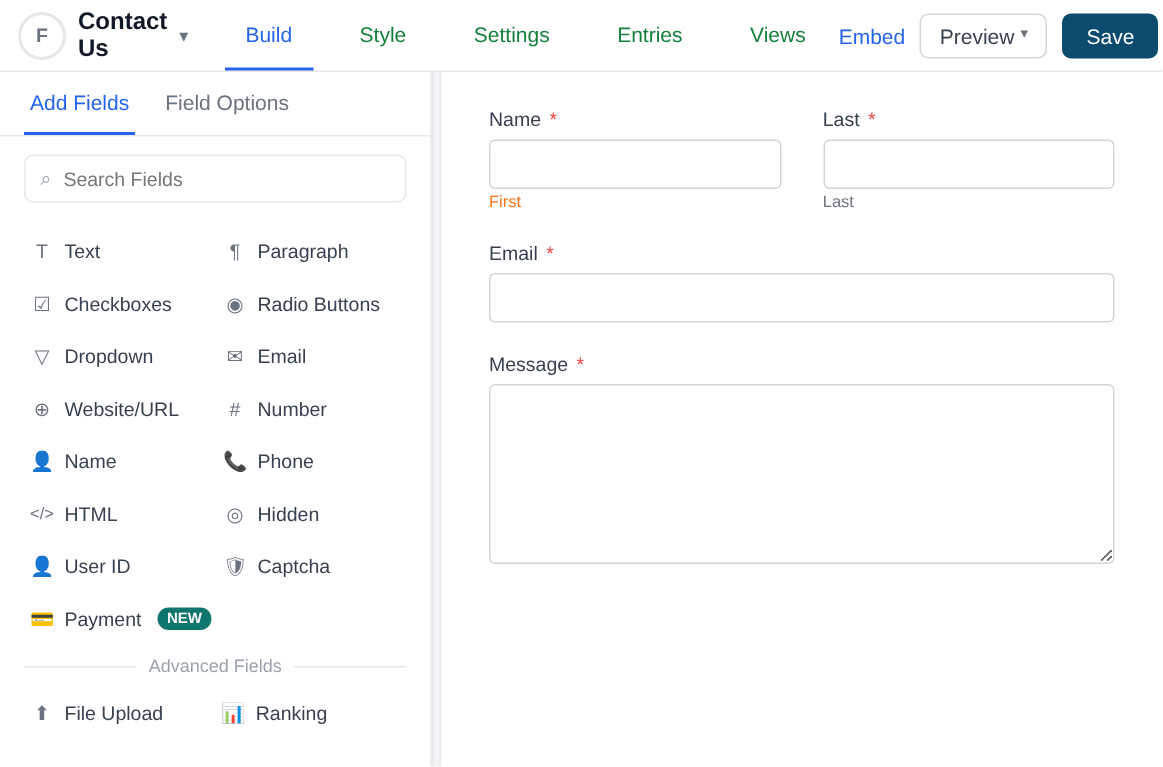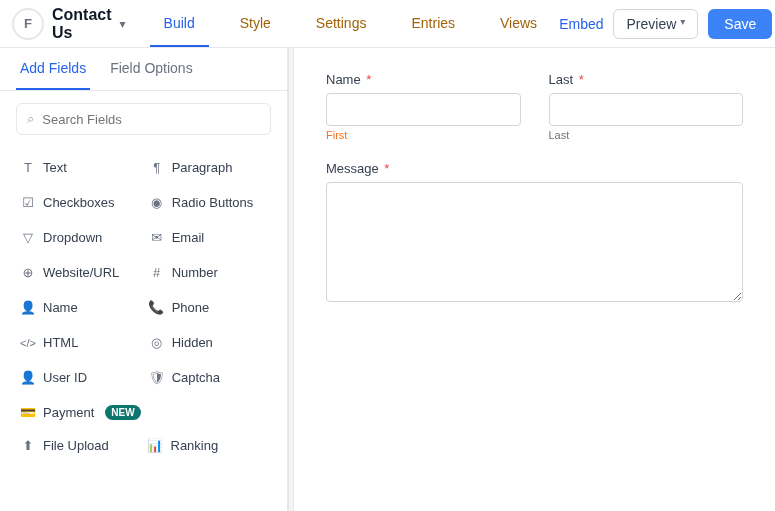--- a/index.html
+++ b/index.html
@@ -19,42 +19,42 @@
     .header-title {
       font-size: 16px; font-weight: 600; color: #111827;
     }
     .header-chevron {
       color: #6b7280; font-size: 12px; cursor: pointer;
     }
     .header-nav {
       display: flex; align-items: center; gap: 17px; margin-left: 16px; flex: 1;
     }
     .nav-item {
-      padding: 14px 14px; font-size: 14px; color: #a16207; cursor: pointer;
+      padding: 14px 14px; font-size: 14px; color: #15803d; cursor: pointer;
       border-bottom: 2px solid transparent;
       text-decoration: none;
     }
     .nav-item.active {
       color: #2563eb; border-bottom: 2px solid #2563eb; font-weight: 500;
     }
     .header-actions {
       display: flex; align-items: center; gap: 10px; margin-left: auto;
     }
     .embed-link {
       color: #2563eb; font-size: 14px; cursor: pointer; font-weight: 500;
     }
     .preview-btn {
       display: flex; align-items: flex-start; gap: 4px;
       border: 1px solid #d1d5db; border-radius: 6px;
       padding: 6px 12px; font-size: 14px; cursor: pointer;
       background: #fff; color: #374151;
     }
     .preview-btn .chevron { font-size: 10px; color: #6b7280; }
     .save-btn {
-      background: #3b82f6; color: #fff; border: none;
+      background: #0c4a6e; color: #fff; border: none;
       border-radius: 6px; padding: 7px 16px; font-size: 14px;
       font-weight: 500; cursor: pointer;
     }
     .close-btn {
       color: #6b7280; cursor: pointer; font-size: 18px; padding: 4px;
     }
 
     
     .main {
       display: flex; height: calc(511px - 48px);
@@ -267,20 +267,25 @@
           <span>Captcha</span>
         </div>
 
         <div class="field-item payment-item">
           <span class="field-icon">💳</span>
           <span>Payment</span>
           <span class="new-badge">NEW</span>
         </div>
       </div>
 
+      <div class="divider-row">
+        <div class="divider-line"></div>
+        <span>Advanced Fields</span>
+        <div class="divider-line"></div>
+      </div>
 
       <div class="fields-grid">
         <div class="field-item">
           <span class="field-icon">⬆</span>
           <span>File Upload</span>
         </div>
         <div class="field-item">
           <span class="field-icon">📊</span>
           <span>Ranking</span>
         </div>
@@ -302,20 +307,28 @@
       </div>
       <div class="form-group">
         <div class="form-label">
           <span>Last</span><span class="required-star"> *</span>
         </div>
         <input type="text" class="form-input" style="">
         <span class="sub-label last">Last</span>
       </div>
     </div>
 
+    <div class="form-row">
+      <div class="form-group full">
+        <div class="form-label">
+          <span>Email</span><span class="required-star"> *</span>
+        </div>
+        <input type="text" class="form-input" style="">
+      </div>
+    </div>
 
 
     <div class="form-row">
       <div class="form-group full">
         <div class="form-label">
           <span>Message</span><span class="required-star"> *</span>
         </div>
         <textarea class="form-textarea" style=""></textarea>
       </div>
     </div>

